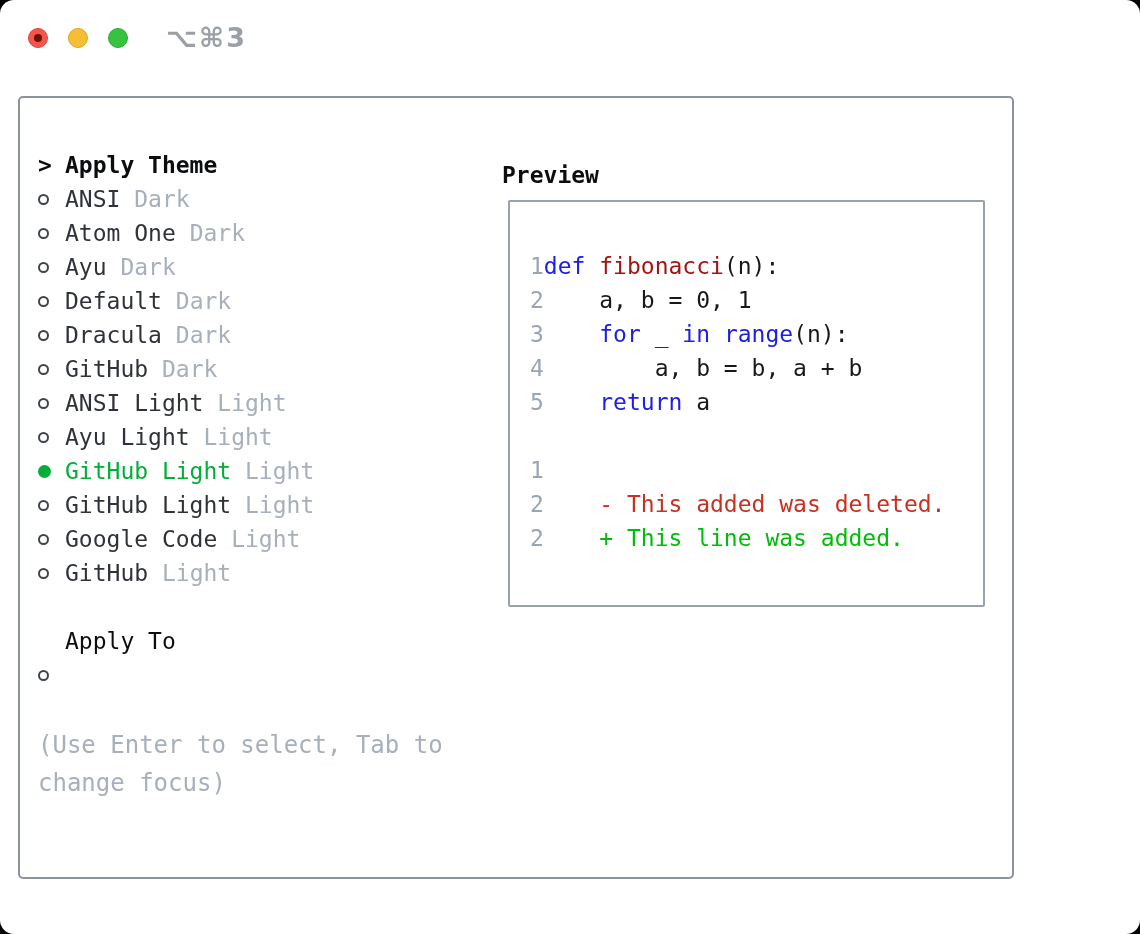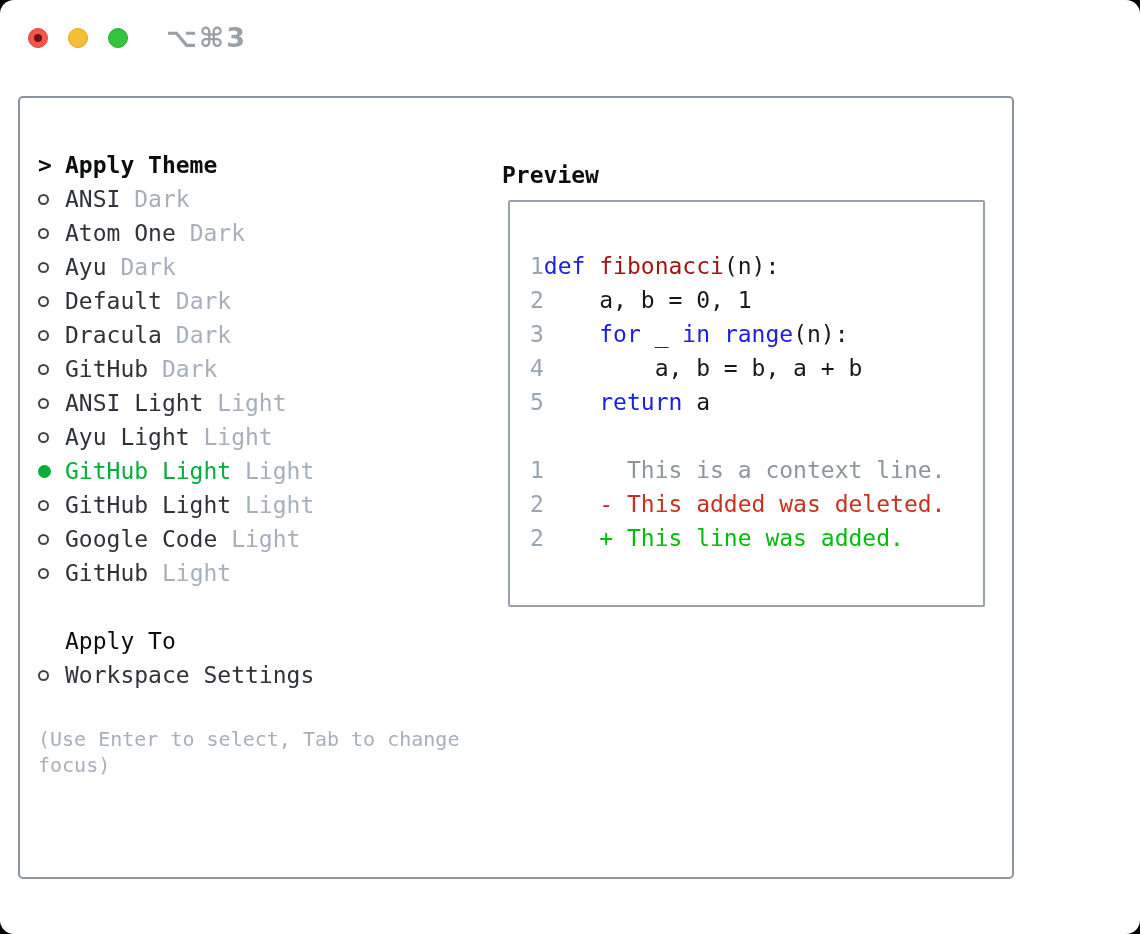--- a/index.html
+++ b/index.html
@@ -52,21 +52,21 @@
   .row { display:flex; align-items:center; height:34px; font-size:23px; color:var(--c-text); white-space:pre; }
   .marker { display:inline-flex; width:27px; min-width:27px; align-items:center; }
   .cursor { color:var(--c-header); font-weight:bold; }
   .circle { width:11px; height:11px; border-radius:50%; border:2px solid #3f444b; }
   .circle.filled { width:13px; height:13px; border:none; background:var(--c-green); }
   .row .name { color:var(--c-text); }
   .row.selected .name { color:var(--c-green); }
   .row .tag { color:var(--c-muted); }
   .hdr { color:var(--c-header); font-weight:bold; }
   .apply-hdr { color:var(--c-header); }
-  .hint { width:432px; font-size:20px; line-height:26px; color:var(--c-muted); white-space:normal; }
+  .hint { width:432px; font-size:24px; line-height:38px; color:var(--c-muted); white-space:normal; }
 
   
   .preview-title { position:absolute; left:482px; top:60px; height:34px; display:flex; align-items:center;
                    font-size:23px; font-weight:bold; color:var(--c-header); }
   .preview-box {
     position:absolute; left:488px; top:102px; width:477px; height:407px;
     border:2px solid var(--c-border-preview); border-radius:2px; background:#fff;
     padding:47px 0 0 20px; overflow:hidden;
   }
   .pline { height:34px; font-size:23px; white-space:pre; color:var(--c-code); display:flex; align-items:center; }
@@ -118,38 +118,38 @@
         </div>
 
       <div class="row"></div>
 
       <div class="row">
         <span class="marker"></span>
         <span class="apply-hdr">Apply To</span>
       </div>
 
       <div id="apply-items">
-          <div class="row"><span class="marker"><span class="circle"></span></span><span class="name">Workspace Settings</span></div>
+          <div class="row"><span class="marker"><span class="circle"></span></span></div>
         </div>
 
       <div class="row"></div>
 
       <div class="hint">(Use Enter to select, Tab to change focus)</div>
     </div>
 
     <div class="preview-title">Preview</div>
 
     <div class="preview-box">
       <div id="code-area">
           <div class="pline"><span class="lnum">1</span> <span class="tok-keyword">def</span><span class="tok-plain"> </span><span class="tok-function">fibonacci</span><span class="tok-plain">(n):</span></div>
           <div class="pline"><span class="lnum">2</span> <span class="tok-plain">    a, b = 0, 1</span></div>
           <div class="pline"><span class="lnum">3</span> <span class="tok-plain">    </span><span class="tok-keyword">for</span><span class="tok-plain"> _ </span><span class="tok-keyword">in</span><span class="tok-plain"> </span><span class="tok-keyword">range</span><span class="tok-plain">(n):</span></div>
           <div class="pline"><span class="lnum">4</span> <span class="tok-plain">        a, b = b, a + b</span></div>
           <div class="pline"><span class="lnum">5</span> <span class="tok-plain">    </span><span class="tok-keyword">return</span><span class="tok-plain"> a</span></div>
           <div class="pline"></div>
-          <div class="pline"><span class="lnum">1</span><span class="diff-context">      This is a context line.</span></div>
+          <div class="pline"><span class="lnum">1</span></div>
           <div class="pline"><span class="lnum">2</span><span class="diff-deleted">    - This added was deleted.</span></div>
           <div class="pline"><span class="lnum">2</span><span class="diff-added">    + This line was added.</span></div>
         </div>
     </div>
 
   </div>
 </div>
 
 </body></html>

